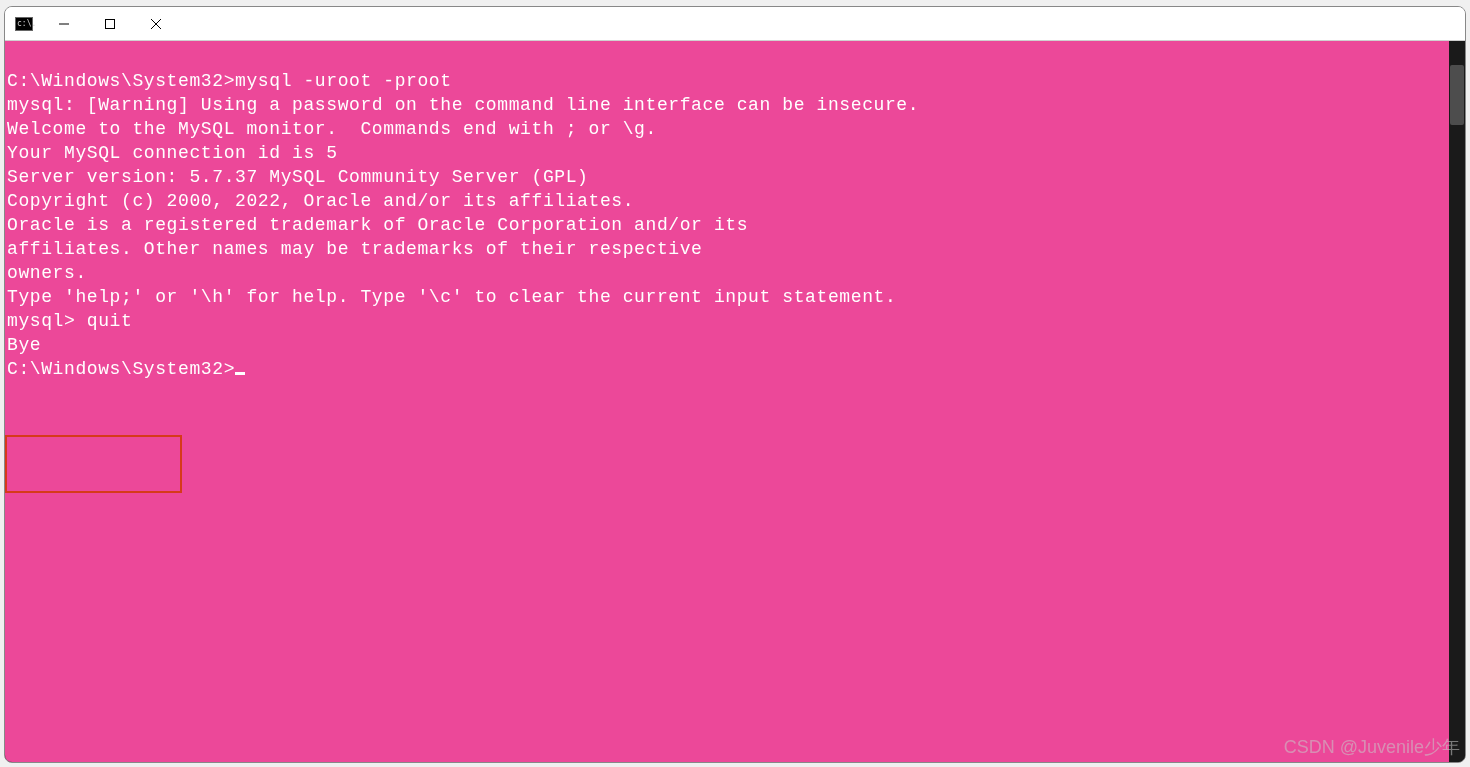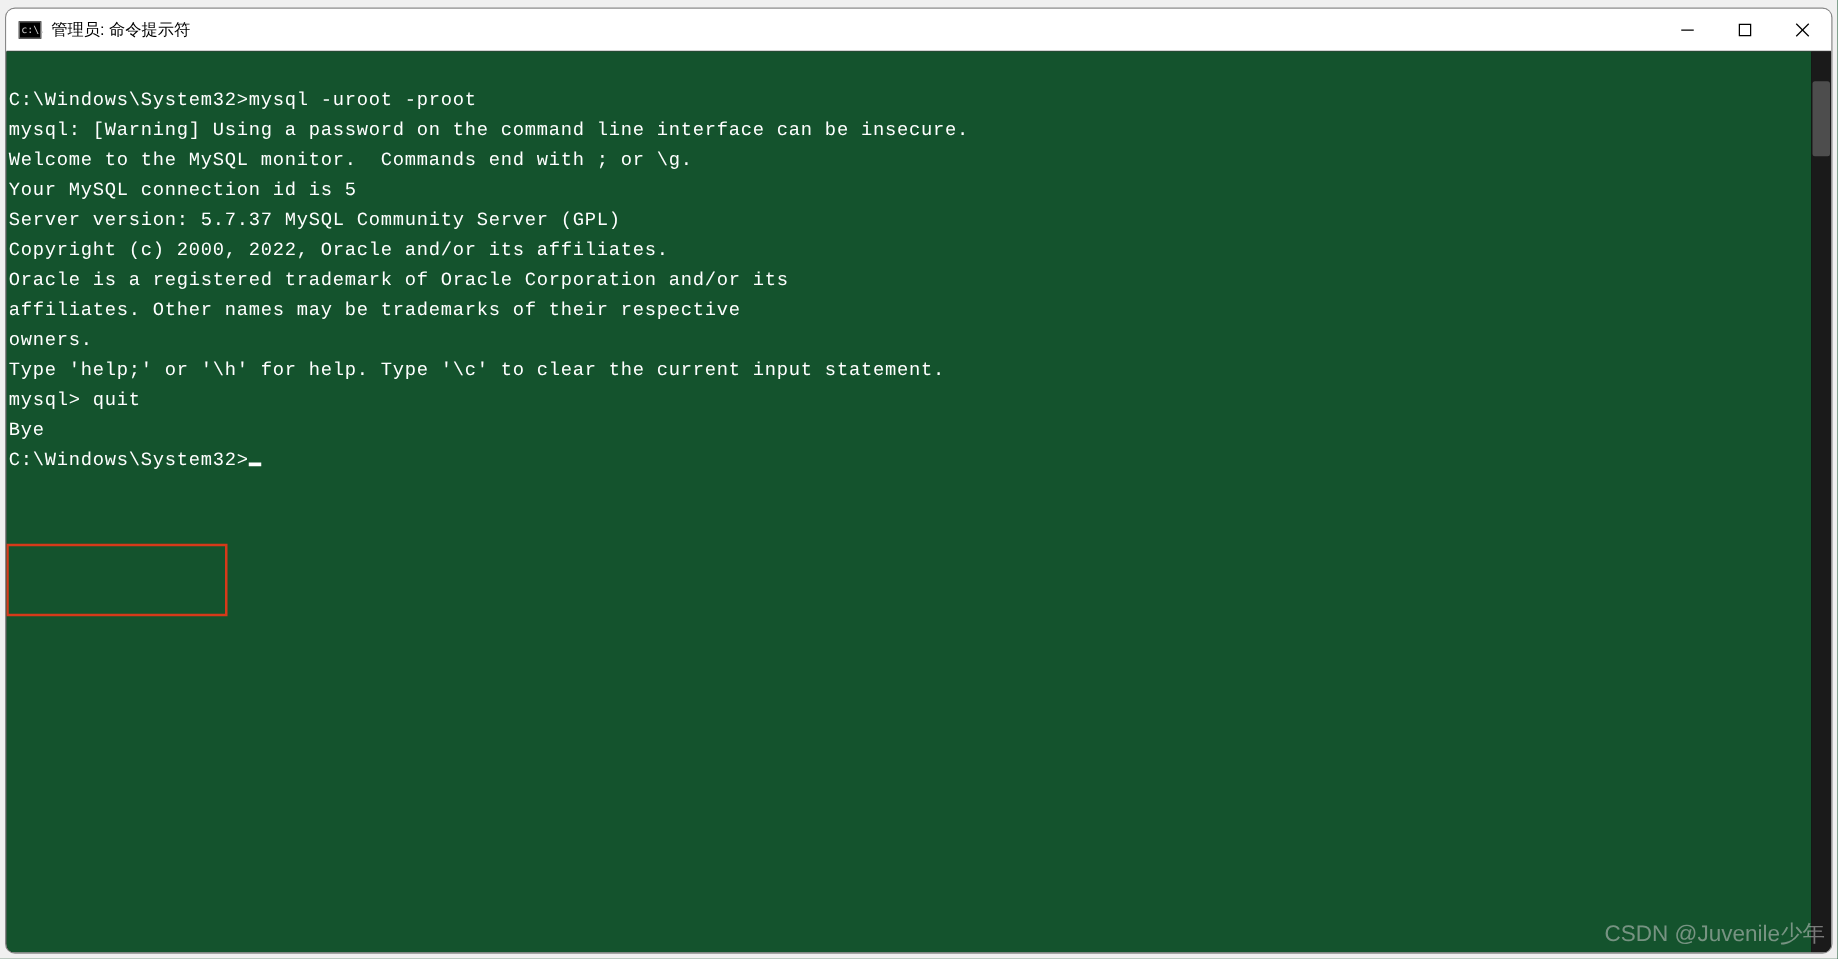--- a/index.html
+++ b/index.html
@@ -62,24 +62,24 @@
   .winbtn svg { display: block; }
   .terminal-wrap {
     flex: 1 1 auto;
     position: relative;
     background: #000;
     overflow: hidden;
   }
   .terminal {
     position: absolute;
     left: 0; right: 16px; top: 0; bottom: 0;
-    background: #14532d;
+    background: #ec4899;
     color: #fff;
     font-family: "NSimSun", "SimSun", "Consolas", "Courier New", monospace;
-    font-size: 15px;
+    font-size: 18px;
     line-height: 24px;
     padding: 28px 2px 2px 2px;
     white-space: pre;
     letter-spacing: 0.6px;
   }
   .terminal .line { display: block; }
   .highlight-box {
     position: absolute;
     border: 2px solid #d63a1a;
     pointer-events: none;
@@ -116,21 +116,20 @@
     pointer-events: none;
     margin-left: 32px;
   }
 </style>
 </head>
 <body>
 
 <div class="window">
   <div class="titlebar">
     <div class="appicon">c:\.</div>
-    <div class="title">管理员: 命令提示符</div>
     <div class="winbtn">
       <svg width="12" height="12" viewBox="0 0 12 12">
           <line x1="1" y1="6" x2="11" y2="6" stroke="#000" stroke-width="1"></line>
         </svg>
     </div>
     <div class="winbtn">
       <svg width="12" height="12" viewBox="0 0 12 12">
           <rect x="1.5" y="1.5" width="9" height="9" fill="none" stroke="#000" stroke-width="1"></rect>
         </svg>
     </div>

